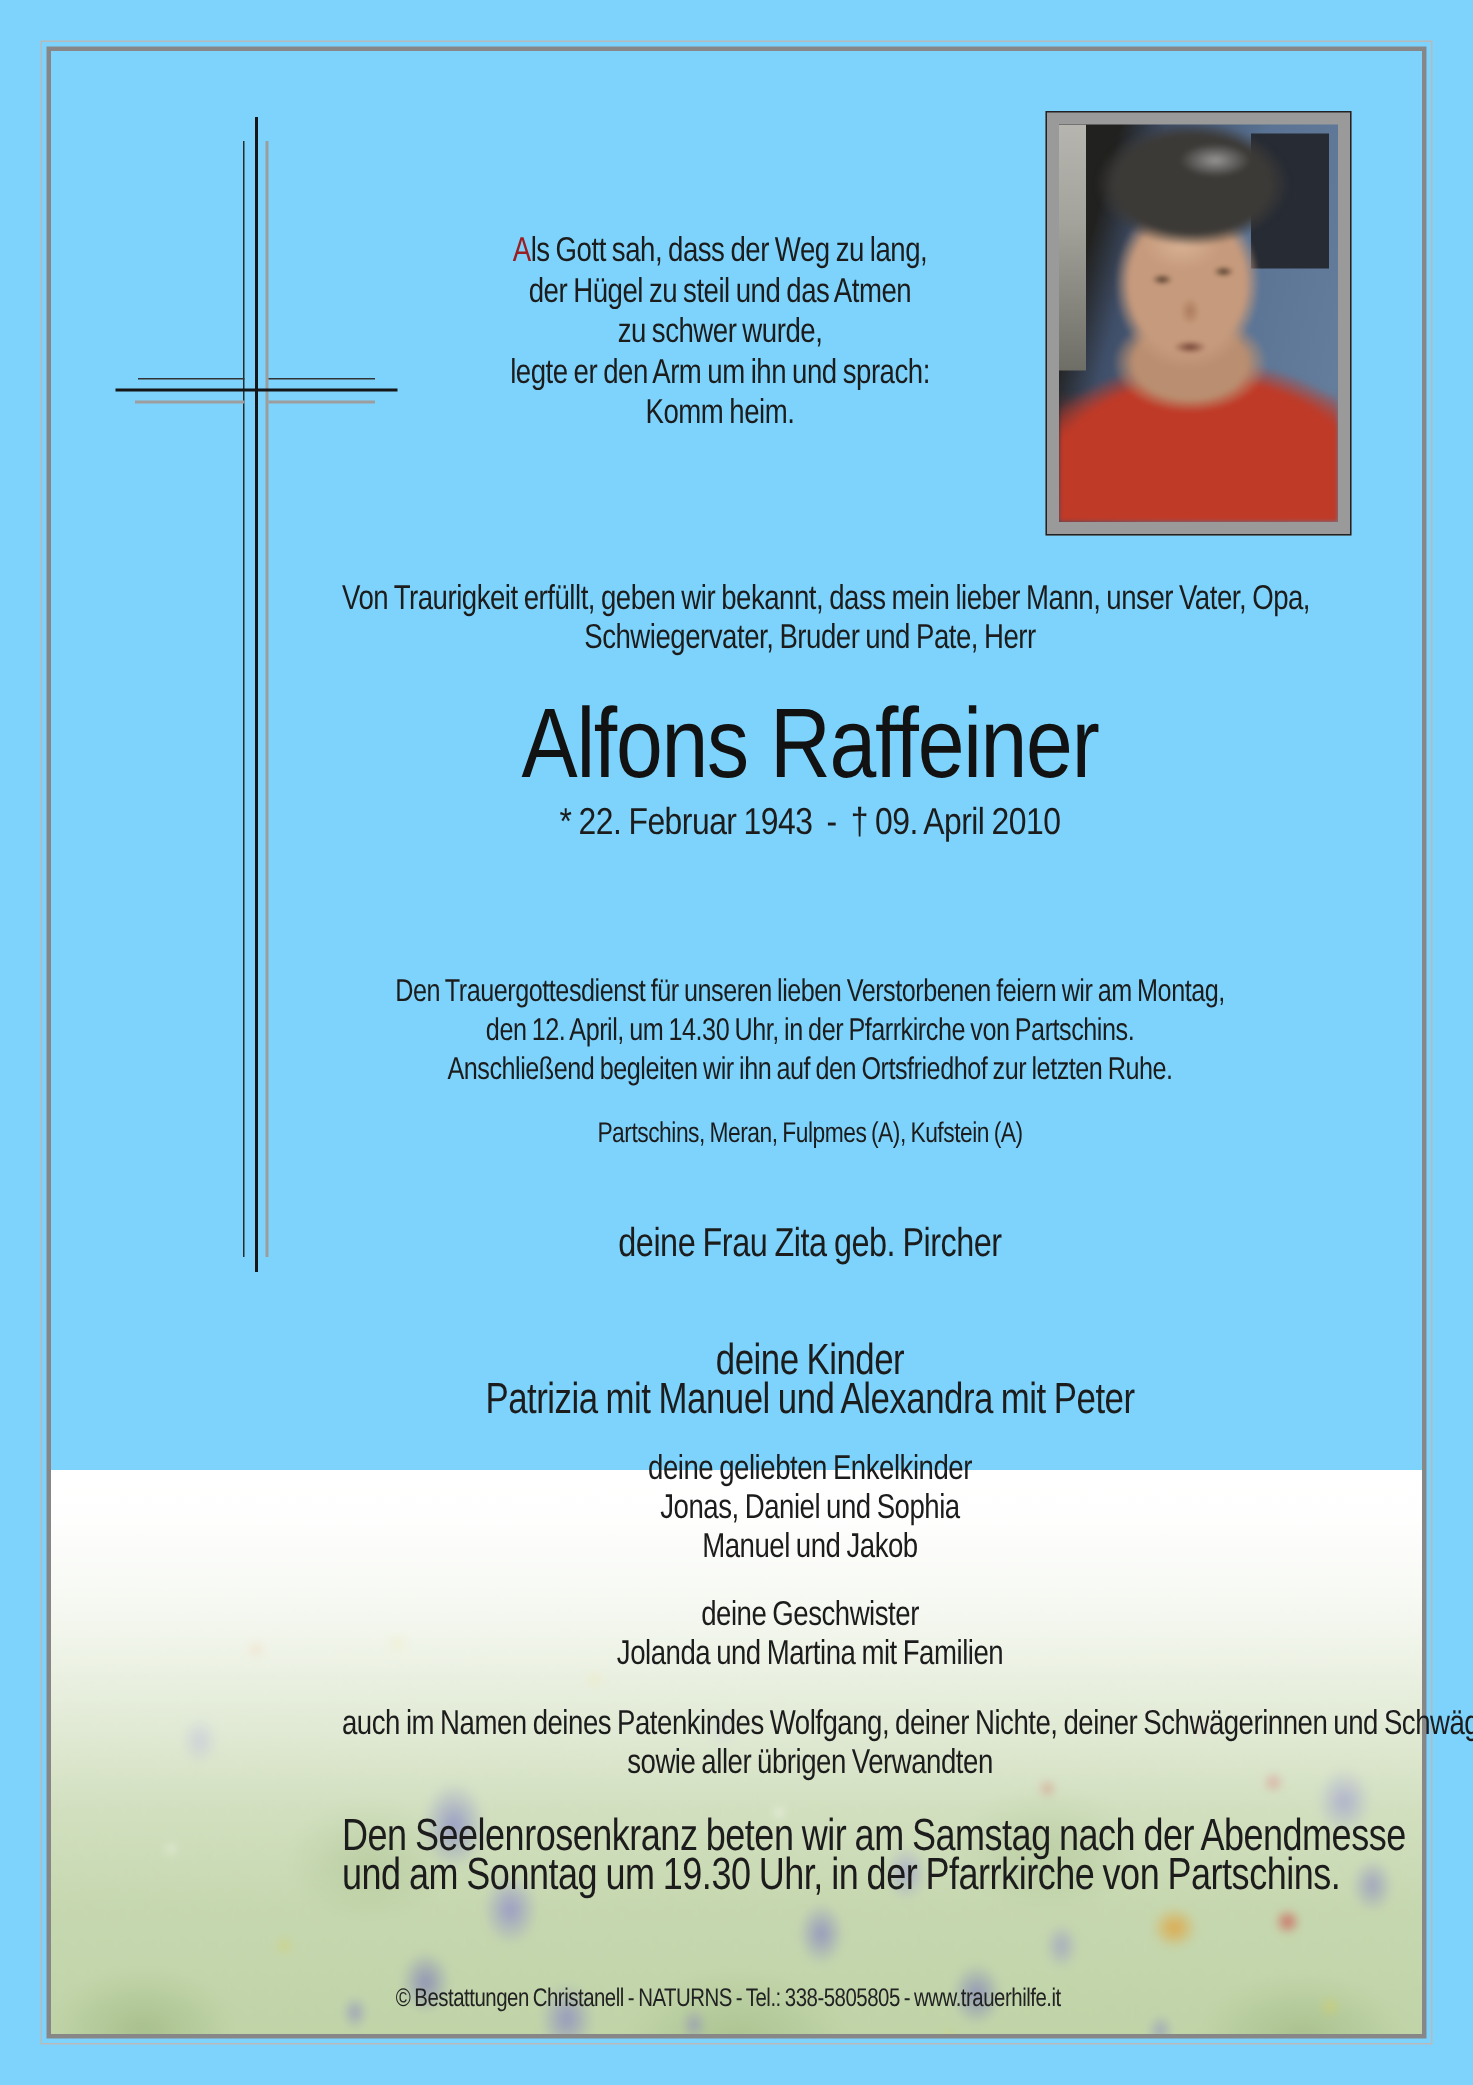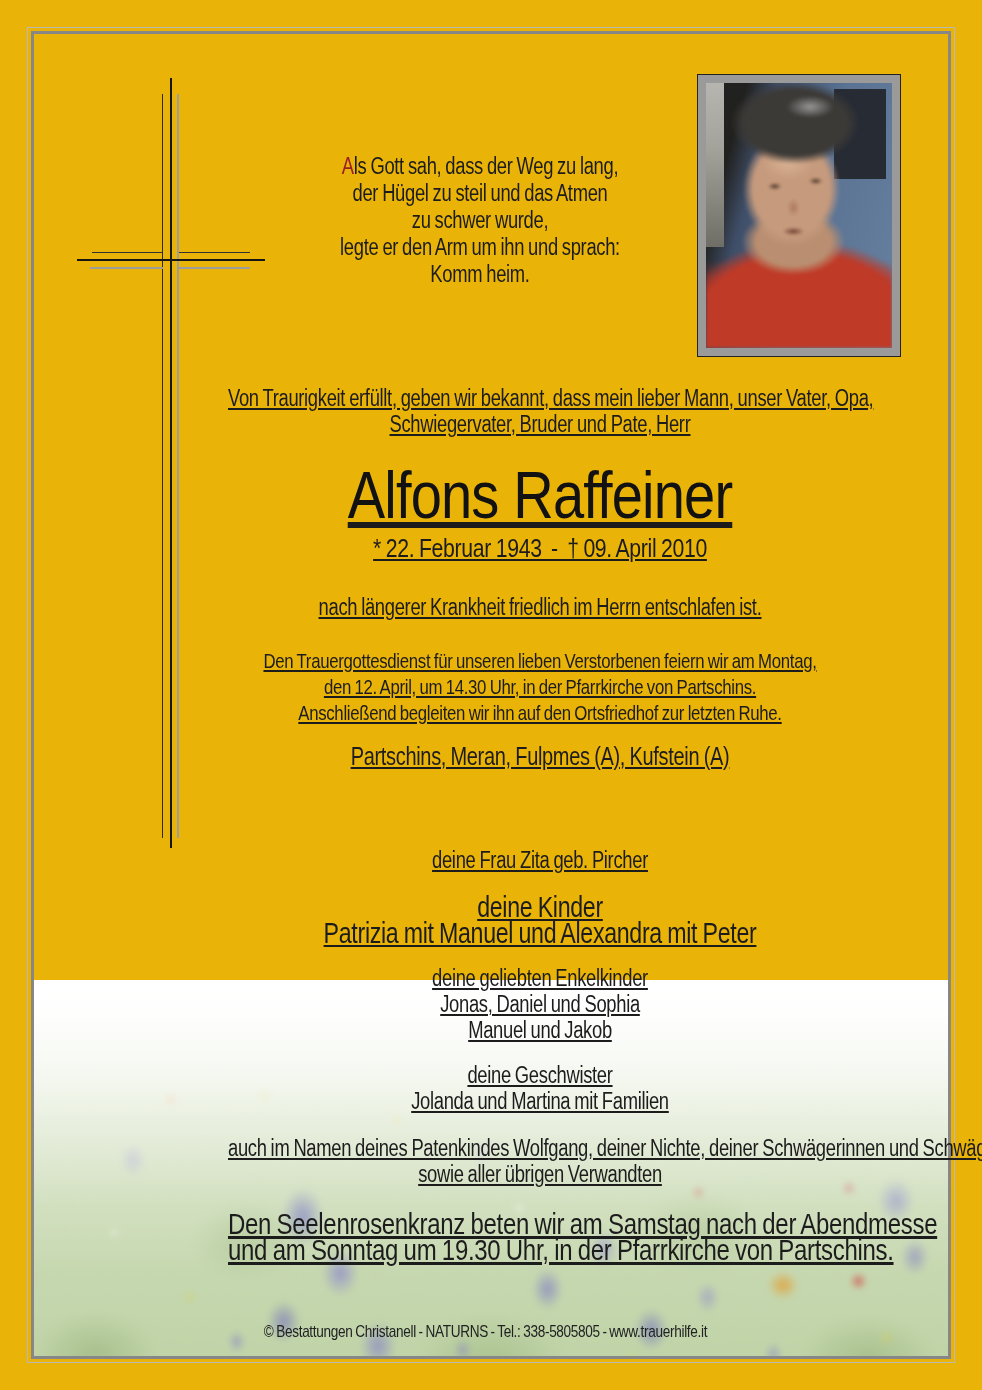--- a/index.html
+++ b/index.html
@@ -1,17 +1,17 @@
 <!DOCTYPE html>
 <html><head>
 <meta charset="utf-8">
 <style>
   html,body{margin:0;padding:0;background:#ffffff;}
   .page{
-    position:relative;width:982px;height:1390px;background:#eab308;overflow:hidden;
+    position:relative;width:982px;height:1390px;background:#7dd3fc;overflow:hidden;
     font-family:"Liberation Sans",sans-serif;color:#1c1c1c;
   }
   
   .frame-outer{position:absolute;inset:27px;border:1px solid #b9b9b9;pointer-events:none;}
   .frame-inner{position:absolute;inset:31px;border:3px solid #878787;pointer-events:none;}
 
   
   .meadow{position:absolute;left:34px;right:34px;top:980px;bottom:34px;overflow:hidden;}
   .meadow-art{
     position:absolute;inset:-14px;filter:blur(3px);
@@ -95,32 +95,32 @@
       radial-gradient(150px 100px at 52% 90%, #bf3a27 68%, rgba(191,58,39,0) 82%),
       radial-gradient(70px 80px at 6% 100%, #b73522 60%, rgba(183,53,34,0) 80%),
       radial-gradient(60px 60px at 96% 102%, #b73522 55%, rgba(183,53,34,0) 78%),
       linear-gradient(to top,#ba3424 0%,#ba3424 16%,rgba(186,52,36,0) 33%);}
 
   
   .ln{display:block;white-space:pre;text-align:center;transform:scaleX(0.8);transform-origin:50% 50%;
       letter-spacing:-0.4px;word-spacing:-1px;}
   .poem{position:absolute;left:280px;width:400px;top:153px;font-size:23px;line-height:27px;}
   .poem .initial{color:#9a1f22;}
-  .col{position:absolute;left:150px;width:780px;text-decoration:underline;}
+  .col{position:absolute;left:150px;width:780px;}
   .announce{top:385px;font-size:23px;line-height:26px;}
   .name-block{top:458px;}
   .name{display:block;white-space:pre;text-align:center;font-size:66px;line-height:74px;
         letter-spacing:-1px;transform:scaleX(0.85);transform-origin:50% 50%;color:#121212;}
   .dates{top:534px;font-size:25px;line-height:28px;}
   .dates .ln{transform:scaleX(0.85);}
   .deathnote{top:594px;font-size:23px;line-height:26px;}
   .service{top:648px;font-size:21px;line-height:26px;}
-  .places{top:745px;font-size:25px;line-height:22px;}
+  .places{top:745px;font-size:19px;line-height:22px;}
   .inliebe{top:794px;font-size:23px;line-height:26px;}
-  .wife{top:847px;font-size:23px;line-height:26px;}
+  .wife{top:815px;font-size:27px;line-height:26px;}
   .children{top:894px;font-size:29px;line-height:26px;}
   .grandchildren{top:965px;font-size:23px;line-height:26px;}
   .siblings{top:1062px;font-size:23px;line-height:26px;}
   .alsonames{top:1135px;font-size:23px;line-height:26px;}
   .rosary{top:1211px;font-size:30px;line-height:26px;}
   .footer{position:absolute;left:23px;right:34px;top:1322px;font-size:17px;line-height:20px;color:#222;}
   .footer .ln{transform:scaleX(0.8);}
 </style>
 </head>
 <body>
@@ -168,23 +168,20 @@
   </div>
 
   <div class="col name-block">
     <div class="name">Alfons Raffeiner</div>
   </div>
 
   <div class="col dates">
     <div class="ln">* 22. Februar 1943  -  † 09. April 2010</div>
   </div>
 
-  <div class="col deathnote">
-    <div class="ln">nach längerer Krankheit friedlich im Herrn entschlafen ist.</div>
-  </div>
 
   <div class="col service">
     <div class="ln">Den Trauergottesdienst für unseren lieben Verstorbenen feiern wir am Montag,</div>
     <div class="ln">den 12. April, um 14.30 Uhr, in der Pfarrkirche von Partschins.</div>
     <div class="ln">Anschließend begleiten wir ihn auf den Ortsfriedhof zur letzten Ruhe.</div>
   </div>
 
   <div class="col places">
     <div class="ln">Partschins, Meran, Fulpmes (A), Kufstein (A)</div>
   </div>

